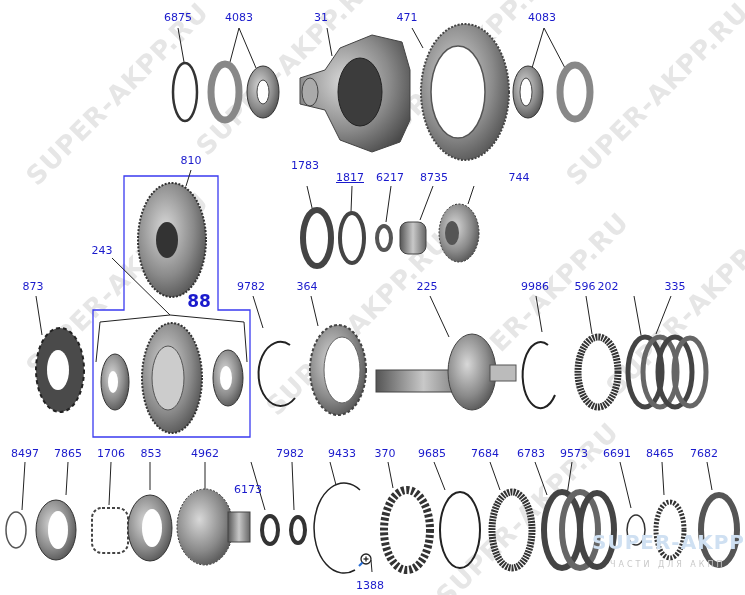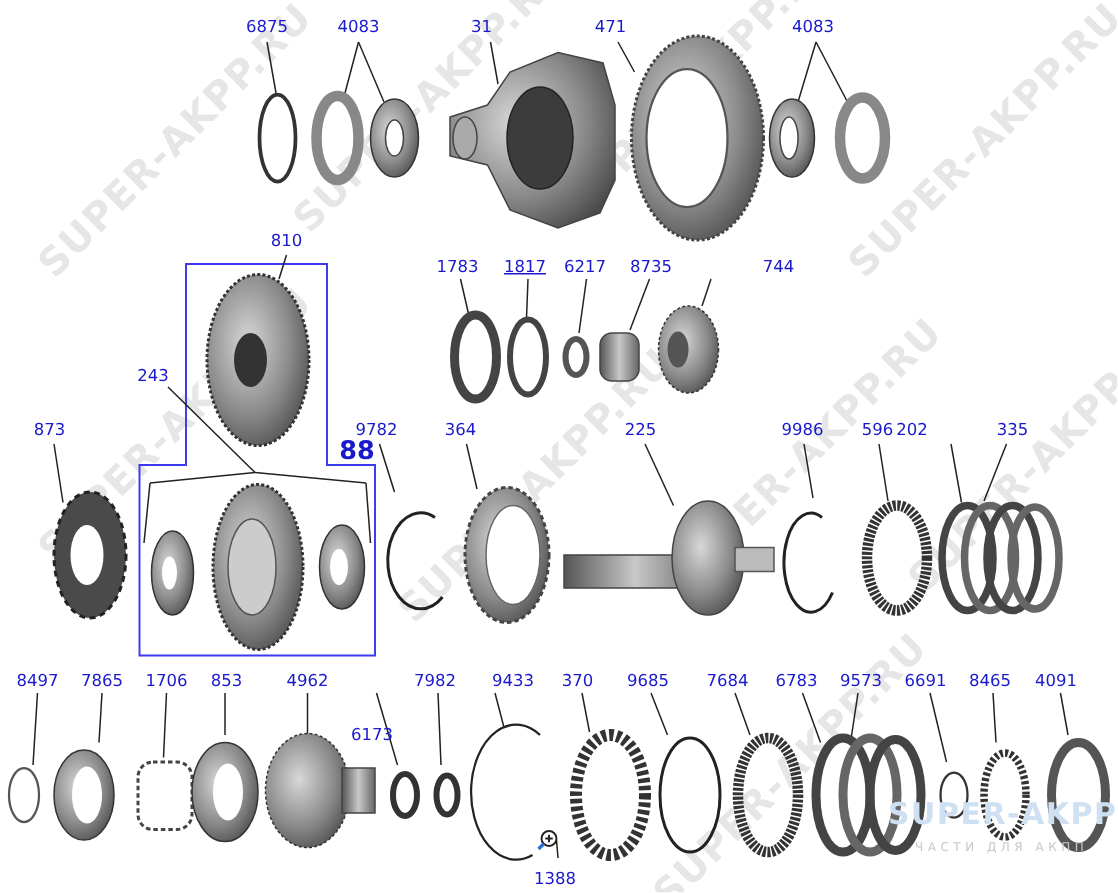--- a/index.html
+++ b/index.html
@@ -162,21 +162,21 @@
 
   <div class="logo">SUPER-AKPP</div>
   <div class="logo-sub">ЧАСТИ ДЛЯ АКПП</div>
 
   <div class="lbl" style="left:178px;top:12px;">6875</div>
   <div class="lbl" style="left:239px;top:12px;">4083</div>
   <div class="lbl" style="left:321px;top:12px;">31</div>
   <div class="lbl" style="left:407px;top:12px;">471</div>
   <div class="lbl" style="left:542px;top:12px;">4083</div>
   <div class="lbl" style="left:191px;top:155px;">810</div>
-  <div class="lbl" style="left:305px;top:172px;">1783</div>
+  <div class="lbl" style="left:305px;top:160px;">1783</div>
   <div class="lbl" style="left:350px;top:172px;text-decoration:underline;">1817</div>
   <div class="lbl" style="left:390px;top:172px;">6217</div>
   <div class="lbl" style="left:434px;top:172px;">8735</div>
   <div class="lbl" style="left:474px;top:172px;margin-left:45px;">744</div>
   <div class="lbl" style="left:102px;top:245px;">243</div>
   <div class="lbl" style="left:33px;top:281px;">873</div>
   <div class="lbl" style="left:251px;top:281px;">9782</div>
   <div class="lbl" style="left:307px;top:281px;">364</div>
   <div class="lbl" style="left:427px;top:281px;">225</div>
   <div class="lbl" style="left:535px;top:281px;">9986</div>
@@ -191,24 +191,24 @@
   <div class="lbl" style="left:248px;top:448px;margin-top:36px;">6173</div>
   <div class="lbl" style="left:290px;top:448px;">7982</div>
   <div class="lbl" style="left:326px;top:448px;margin-left:16px;">9433</div>
   <div class="lbl" style="left:385px;top:448px;">370</div>
   <div class="lbl" style="left:432px;top:448px;">9685</div>
   <div class="lbl" style="left:485px;top:448px;">7684</div>
   <div class="lbl" style="left:531px;top:448px;">6783</div>
   <div class="lbl" style="left:574px;top:448px;">9573</div>
   <div class="lbl" style="left:617px;top:448px;">6691</div>
   <div class="lbl" style="left:660px;top:448px;">8465</div>
-  <div class="lbl" style="left:704px;top:448px;">4091</div>
+  <div class="lbl" style="left:704px;top:448px;">7682</div>
   <div class="lbl" style="left:370px;top:580px;">1388</div>
 
-  <div class="lbl big" style="left:199px;top:292px;margin-left:39px;">88</div>
+  <div class="lbl big" style="left:199px;top:292px;">88</div>
 
   <svg class="zoom-ic" viewBox="0 0 14 14">
     <circle cx="8" cy="6" r="5" fill="#fff" stroke="#222" stroke-width="1.3"></circle>
     <line x1="8" y1="3.5" x2="8" y2="8.5" stroke="#222" stroke-width="1.3"></line>
     <line x1="5.5" y1="6" x2="10.5" y2="6" stroke="#222" stroke-width="1.3"></line>
     <line x1="4.5" y1="9.5" x2="1" y2="13" stroke="#2a6fd6" stroke-width="2.2"></line>
   </svg>
 </div>
 
 </body></html>

